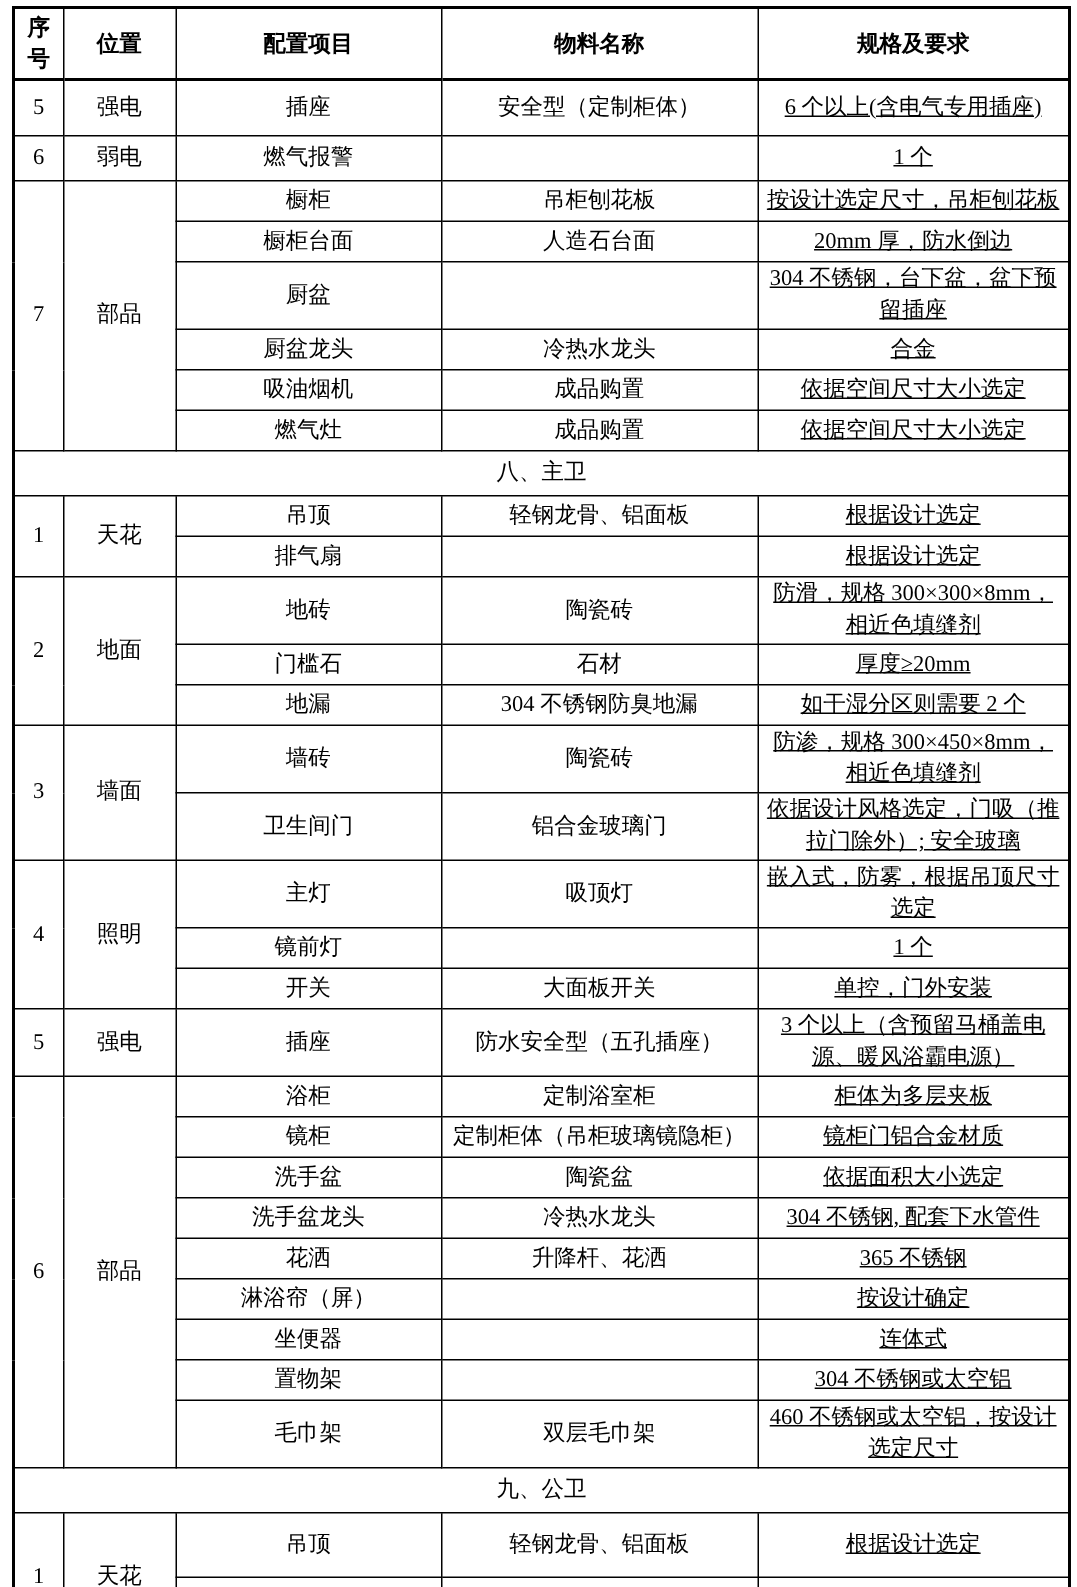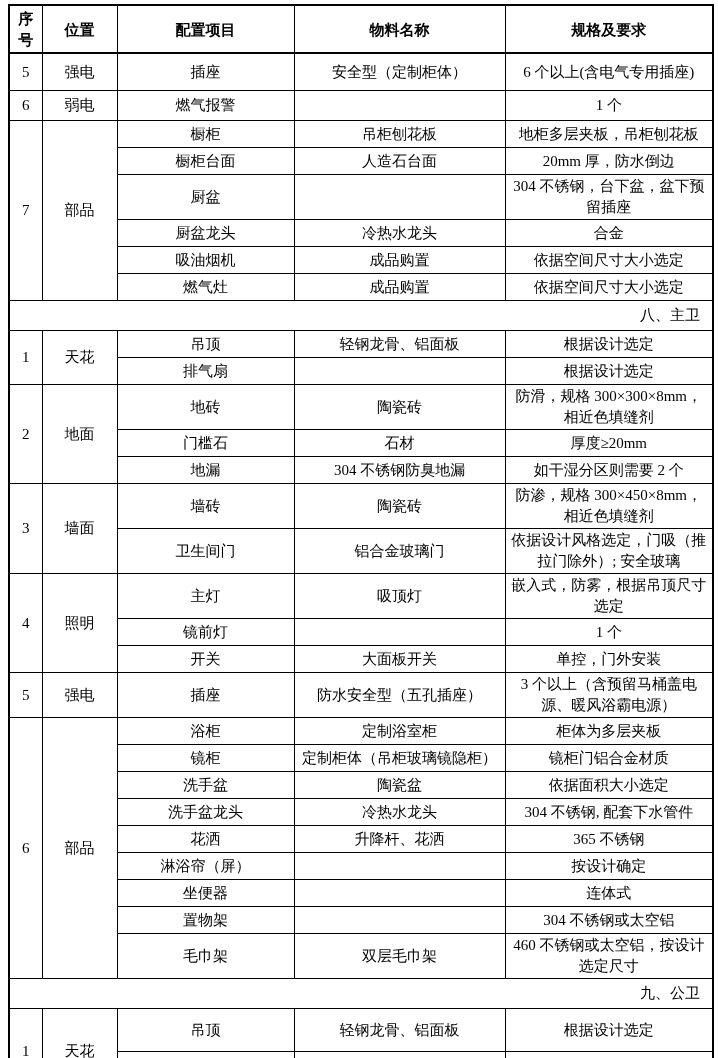--- a/index.html
+++ b/index.html
@@ -43,30 +43,30 @@
     background: #ffffff;
   }
   table.spec td { height: 24px; }
   
   tbody.group:nth-of-type(1) td { height: 34px; }
   tbody.group:nth-of-type(2) td { height: 27px; }
   
   tbody.group:last-of-type td { height: 40px; }
   
   tbody.section td.section-cell {
-    text-align: right;
+    text-align: center;
     padding: 4px 12px;
     height: 21px;
     font-size: 15px;
   }
   td.c-no   { }
   td.c-loc  { }
   td.c-item { }
   td.c-material { }
-  td.c-spec { padding: 1px 4px; }
+  td.c-spec { padding: 1px 4px; text-decoration: underline; }
 </style>
 </head>
 <body>
 
 <div class="page">
   <table class="spec">
     <colgroup>
       <col style="width:33px">
       <col style="width:75px">
       <col style="width:177px">
@@ -99,21 +99,21 @@
           <td class="c-material"></td>
           <td class="c-spec">1 个</td>
         </tr>
       </tbody>
       <tbody class="group">
         <tr>
           <td rowspan="6" class="c-no">7</td>
           <td rowspan="6" class="c-loc">部品</td>
           <td class="c-item">橱柜</td>
           <td class="c-material">吊柜刨花板</td>
-          <td class="c-spec">地柜多层夹板，吊柜刨花板</td>
+          <td class="c-spec">按设计选定尺寸，吊柜刨花板</td>
         </tr>
         <tr>
           <td class="c-item">橱柜台面</td>
           <td class="c-material">人造石台面</td>
           <td class="c-spec">20mm 厚，防水倒边</td>
         </tr>
         <tr>
           <td class="c-item">厨盆</td>
           <td class="c-material"></td>
           <td class="c-spec">304 不锈钢，台下盆，盆下预留插座</td>

